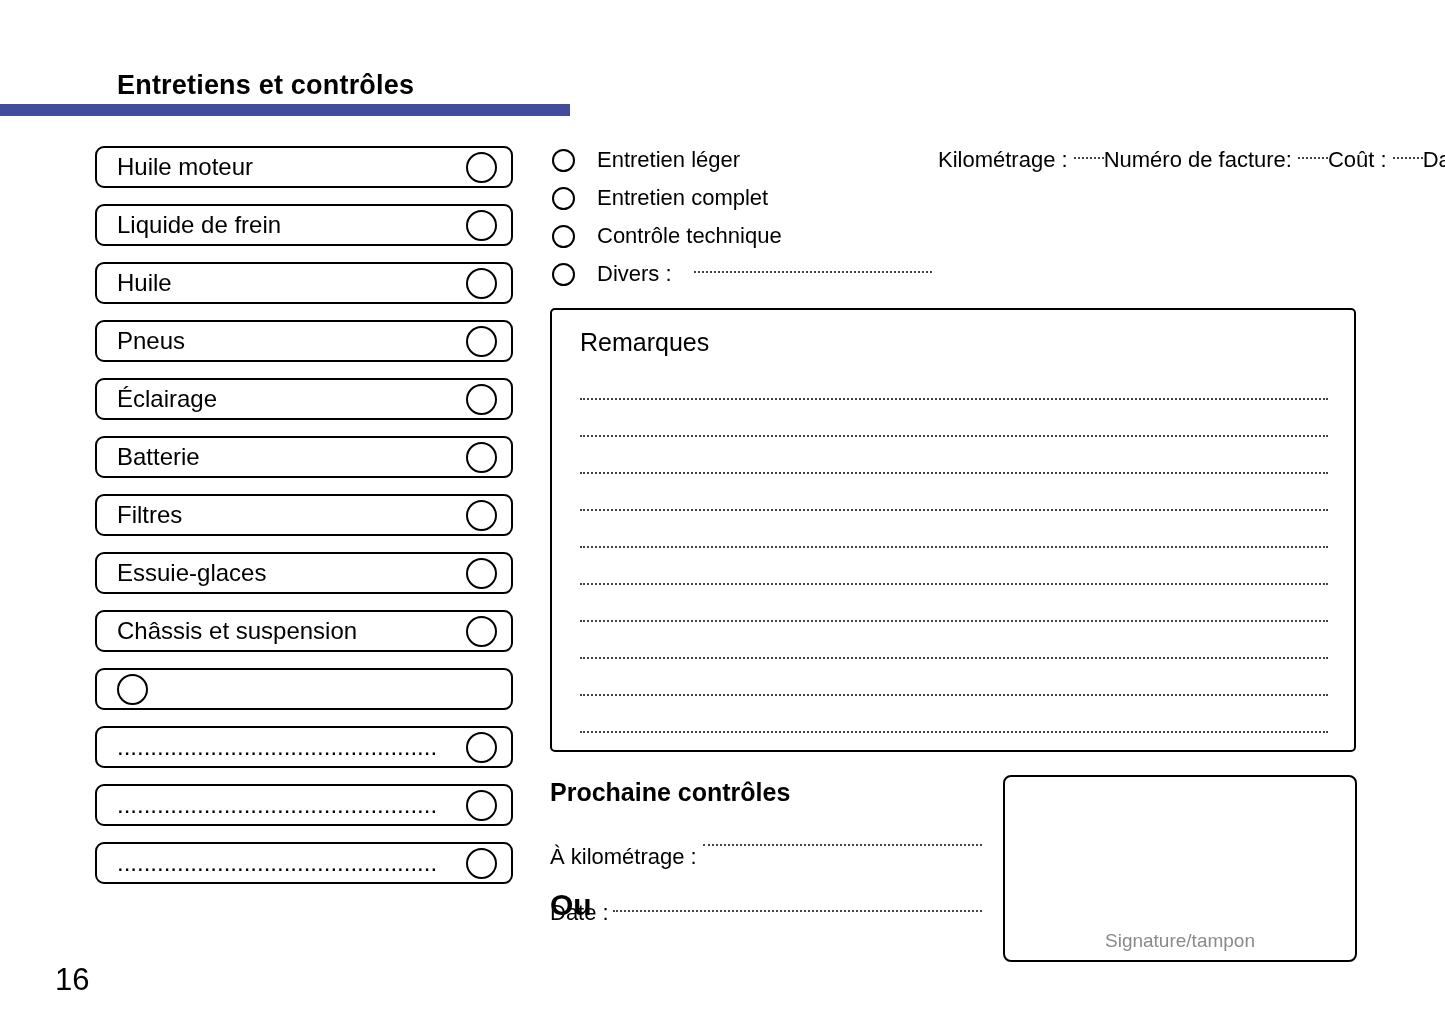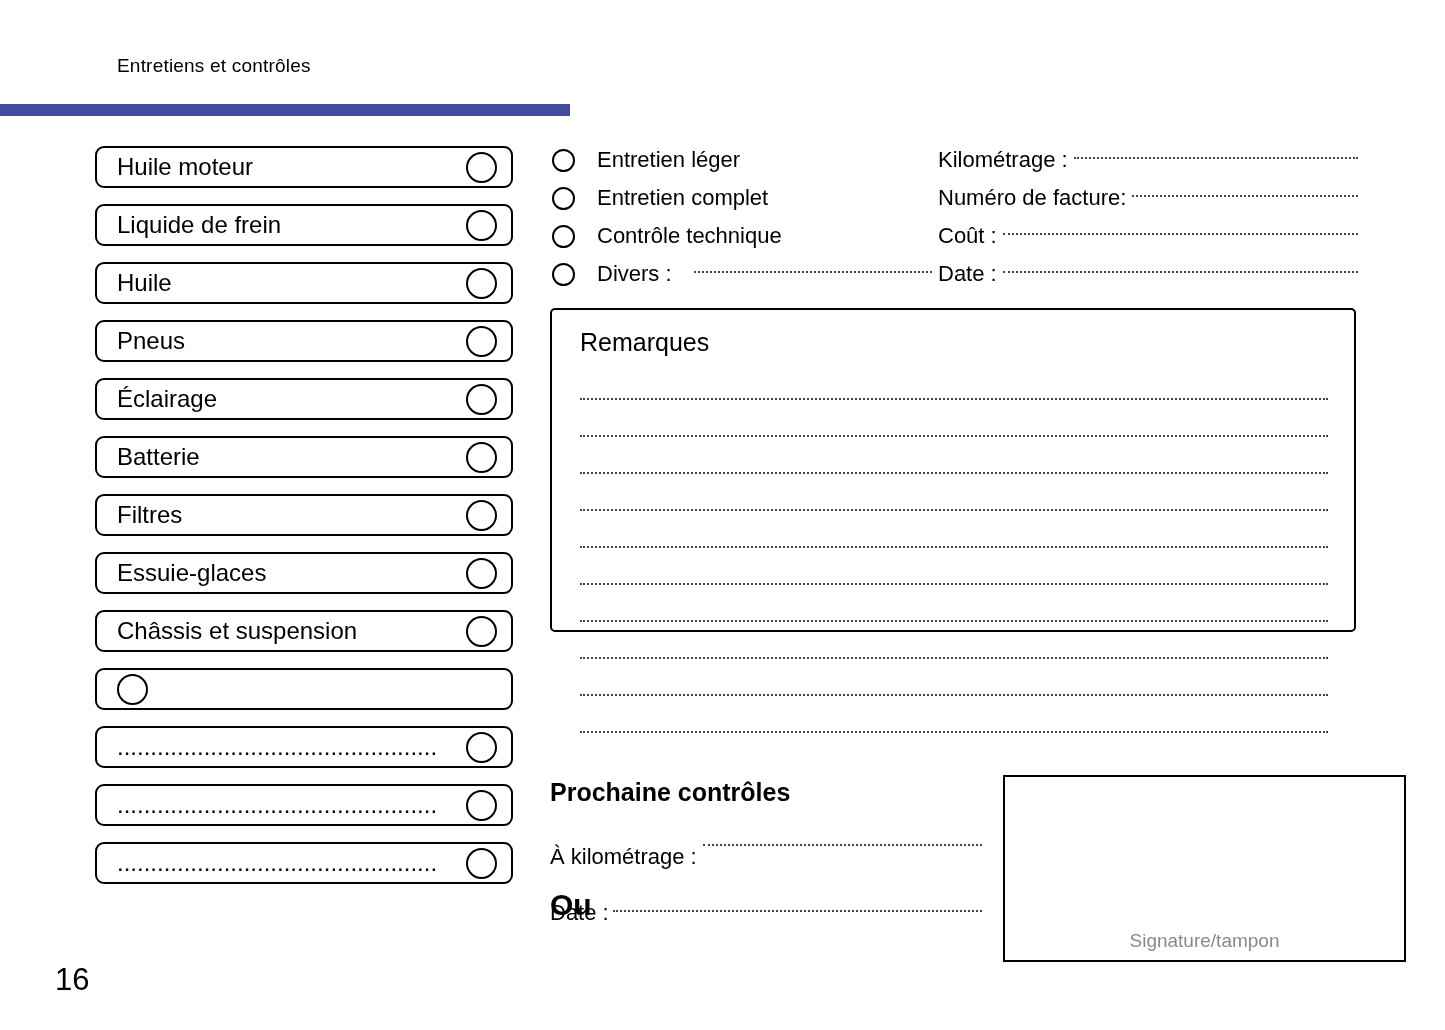--- a/index.html
+++ b/index.html
@@ -8,22 +8,22 @@
     position:relative;
     width:1445px; height:1030px;
     background:#fff;
     font-family:"Liberation Sans", sans-serif;
     color:#000;
     overflow:hidden;
   }
 
   
   .title {
-    position:absolute; left:117px; top:55px;
-    font-size:19px; font-weight:normal; letter-spacing:.2px;
+    position:absolute; left:117px; top:70px;
+    font-size:27px; font-weight:bold; letter-spacing:.2px;
   }
   .title-bar {
     position:absolute; left:0; top:104px;
     width:570px; height:12px;
     background:#424b9c;
   }
 
   
   .checklist {
     position:absolute; left:95px; top:146px;
@@ -63,29 +63,29 @@
   .leader {
     flex:1; min-width:30px;
     border-bottom:2px dotted #444;
     margin-bottom:4px;
   }
 
   
   .invoice-fields {
     position:absolute; left:938px; top:141px;
     width:420px;
-    display:flex; flex-direction:column;
+    display:flex; flex-direction:row;
   }
   .field-row { height:38px; display:flex; align-items:center; gap:6px; }
   .field-row .lbl { font-size:22px; white-space:nowrap; }
 
   
   .remarks-box {
     position:absolute; left:550px; top:308px;
-    width:806px; height:324px;
+    width:806px; height:444px;
     border:2px solid #000; border-radius:5px;
     padding:18px 26px 0 28px;
   }
   .remarks-title { font-size:25px; }
   .remarks-lines { margin-top:6px; }
   .dotline {
     height:37px;
     border-bottom:2px dotted #444;
   }
 
@@ -106,22 +106,22 @@
   }
   .next-date-row {
     position:absolute; left:550px; top:900px;
     width:432px; display:flex; align-items:center; gap:4px;
     font-size:22px;
   }
 
   
   .signature-box {
     position:absolute; left:1003px; top:775px;
-    width:403px; height:187px;
-    border:2px solid #000; border-radius:0;
+    width:354px; height:187px;
+    border:2px solid #000; border-radius:8px;
   }
   .signature-label {
     position:absolute; left:0; right:0; bottom:8px;
     text-align:center;
     color:#8a8a8a; font-size:19px;
   }
 
   .page-number {
     position:absolute; left:55px; top:962px;
     font-size:31px;

